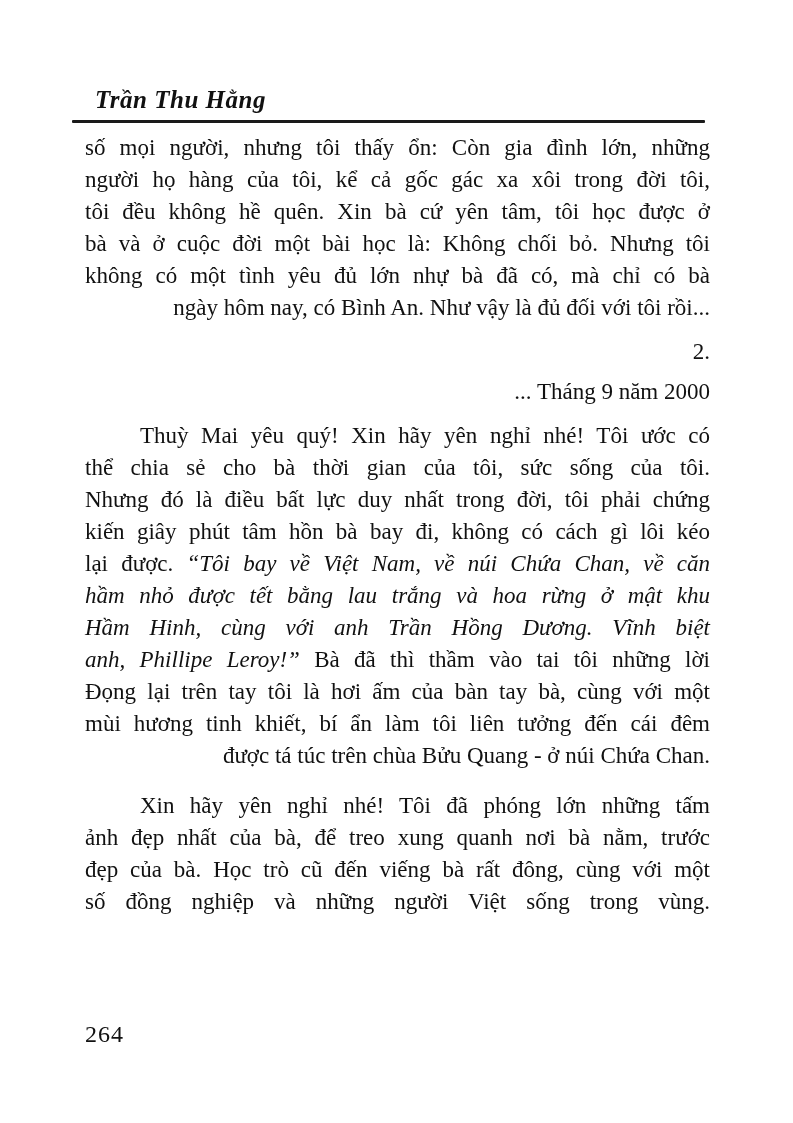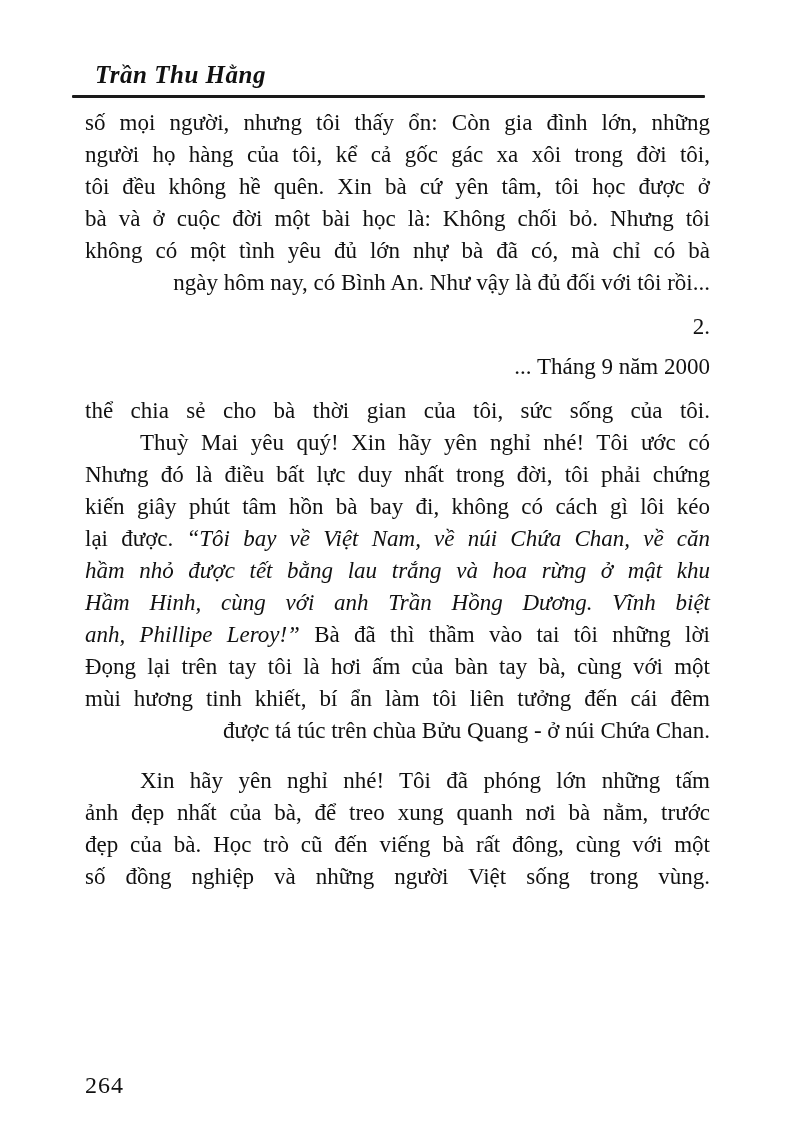--- a/index.html
+++ b/index.html
@@ -10,21 +10,21 @@
   .page {
     position: relative;
     width: 793px;
     height: 1123px;
     margin: 0 auto;
     background: #ffffff;
     color: #111111;
     font-family: "Liberation Serif", "DejaVu Serif", serif;
     overflow: hidden;
     box-sizing: border-box;
-    padding: 60px 83px 0 85px;
+    padding: 85px 83px 0 85px;
   }
   .running-header {
     font-size: 25px;
     font-weight: bold;
     font-style: italic;
     line-height: 30px;
     padding-left: 10px;
     letter-spacing: 0.5px;
   }
   .header-rule {
@@ -50,21 +50,21 @@
   }
   .line.just {
     text-align: justify;
     text-align-last: justify;
   }
   .line.indent { padding-left: 55px; }
   .line em { font-style: italic; }
   .page-number {
     position: absolute;
     left: 85px;
-    top: 1072px;
+    top: 1021px;
     font-size: 24px;
     letter-spacing: 1px;
   }
 </style>
 </head>
 <body>
 
 <div class="page">
   <div class="running-header">Trần Thu Hằng</div>
   <div class="header-rule"></div>
@@ -77,22 +77,22 @@
         <div class="line just"><span>không có một tình yêu đủ lớn nhự bà đã có, mà chỉ có bà</span></div>
         <div class="line"><span>ngày hôm nay, có Bình An. Như vậy là đủ đối với tôi rồi...</span></div>
       </div>
       <div class="block" style="margin-top: 12px;">
         <div class="line indent"><span>2.</span></div>
       </div>
       <div class="block" style="margin-top: 8px;">
         <div class="line indent"><span>... Tháng 9 năm 2000</span></div>
       </div>
       <div class="block" style="margin-top: 12px;">
+        <div class="line just indent"><span>Thuỳ Mai yêu quý! Xin hãy yên nghỉ nhé! Tôi ước có</span></div>
         <div class="line just"><span>thể chia sẻ cho bà thời gian của tôi, sức sống của tôi.</span></div>
-        <div class="line just indent"><span>Thuỳ Mai yêu quý! Xin hãy yên nghỉ nhé! Tôi ước có</span></div>
         <div class="line just"><span>Nhưng đó là điều bất lực duy nhất trong đời, tôi phải chứng</span></div>
         <div class="line just"><span>kiến giây phút tâm hồn bà bay đi, không có cách gì lôi kéo</span></div>
         <div class="line just"><span>lại được. </span><em>“Tôi bay về Việt Nam, về núi Chứa Chan, về căn</em></div>
         <div class="line just"><em>hầm nhỏ được tết bằng lau trắng và hoa rừng ở mật khu</em></div>
         <div class="line just"><em>Hầm Hinh, cùng với anh Trần Hồng Dương. Vĩnh biệt</em></div>
         <div class="line just"><em>anh, Phillipe Leroy!”</em><span> Bà đã thì thầm vào tai tôi những lời</span></div>
         <div class="line just"><span>Đọng lại trên tay tôi là hơi ấm của bàn tay bà, cùng với một</span></div>
         <div class="line just"><span>mùi hương tinh khiết, bí ẩn làm tôi liên tưởng đến cái đêm</span></div>
         <div class="line"><span>được tá túc trên chùa Bửu Quang - ở núi Chứa Chan.</span></div>
       </div>

